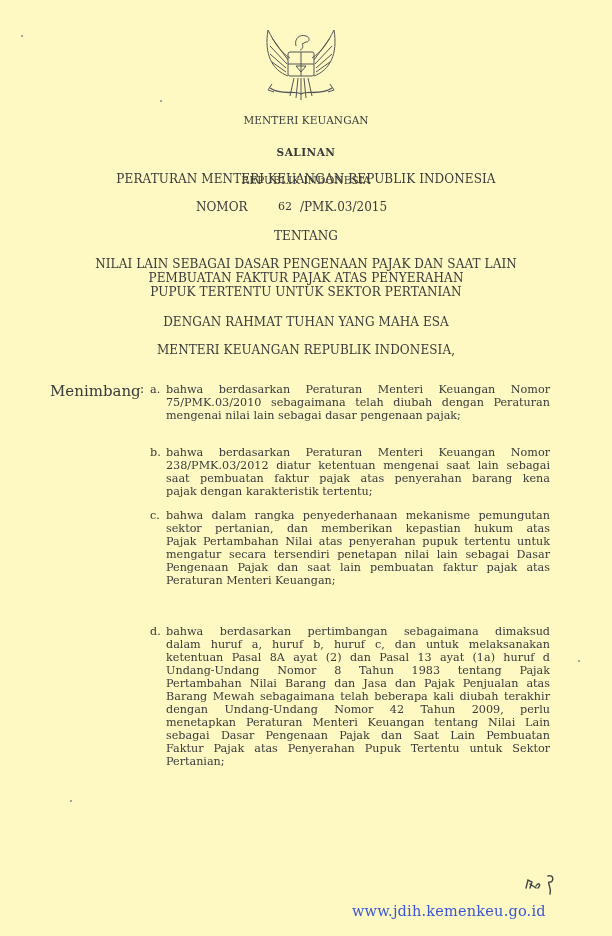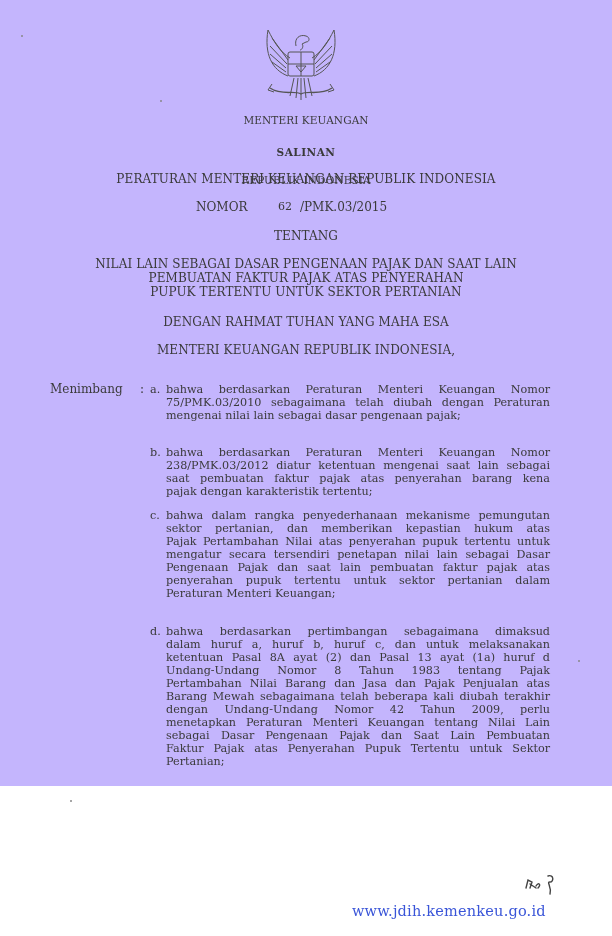--- a/index.html
+++ b/index.html
@@ -1,32 +1,32 @@
 <!DOCTYPE html>
 <html><head>
 <meta charset="utf-8">
 <style>
   html, body { margin: 0; padding: 0; background: #ffffff; }
   body { width: 612px; height: 936px; position: relative; overflow: hidden;
          font-family: "DejaVu Serif", "Liberation Serif", serif; color: #3a3a3a; }
-  .page { position: absolute; left: 0; top: 0; width: 612px; height: 786px; background: #c4b5fd; }
+  .page { position: absolute; left: 0; top: 0; width: 612px; height: 936px; background: #fef9c3; }
 
   .emblem { position: absolute; left: 258px; top: 24px; width: 86px; height: 82px; }
 
   .center { position: absolute; left: 0; width: 612px; text-align: center; white-space: nowrap; }
   .hdr { font-size: 10.5px; line-height: 12px; letter-spacing: 0.1px; }
   .salinan { font-size: 10.5px; font-weight: bold; letter-spacing: 0.5px; }
   .title { font-size: 12px; line-height: 14px; letter-spacing: 0.1px; }
 
   .nomor { position: absolute; top: 200px; font-size: 12px; }
   .nomor .lbl { position: absolute; left: 196px; }
   .nomor .num { position: absolute; left: 278px; font-size: 11px; }
   .nomor .code { position: absolute; left: 300px; }
 
-  .menimbang-label { position: absolute; left: 50px; top: 382px; font-size: 12px; }
+  .menimbang-label { position: absolute; left: 50px; top: 382px; font-size: 15px; }
   .colon { position: absolute; left: 140px; top: 382px; font-size: 12px; }
 
   .item { position: absolute; left: 150px; width: 400px; font-size: 11.2px; line-height: 13px; }
   .item .letter { position: absolute; left: 0; top: 0; width: 16px; }
   .item .body { margin-left: 16px; text-align: justify; text-align-last: left; }
   .item .body span.line { display: block; text-align: justify; text-align-last: justify; }
   .item .body span.line.last { text-align-last: left; }
 
   .url { position: absolute; left: 352px; top: 903px; font-size: 14.5px; color: #3a55d8; letter-spacing: 0.2px; }
   .paraf { position: absolute; left: 524px; top: 872px; width: 36px; height: 24px; }
@@ -104,21 +104,20 @@
   </div>
 
   <div class="item" style="top:509px;">
     <span class="letter">c.</span>
     <div class="body">
       <span class="line">bahwa dalam rangka penyederhanaan mekanisme pemungutan</span>
       <span class="line">sektor pertanian, dan memberikan kepastian hukum atas</span>
       <span class="line">Pajak Pertambahan Nilai atas penyerahan pupuk tertentu untuk</span>
       <span class="line">mengatur secara tersendiri penetapan  nilai lain sebagai Dasar</span>
       <span class="line">Pengenaan Pajak dan saat lain pembuatan faktur pajak atas</span>
-      <span class="line">penyerahan pupuk tertentu untuk sektor pertanian dalam</span>
       <span class="line last">Peraturan Menteri Keuangan;</span>
     </div>
   </div>
 
   <div class="item" style="top:625px;">
     <span class="letter">d.</span>
     <div class="body">
       <span class="line">bahwa berdasarkan pertimbangan sebagaimana dimaksud</span>
       <span class="line">dalam huruf a, huruf b, huruf c, dan untuk melaksanakan</span>
       <span class="line">ketentuan Pasal 8A ayat (2) dan Pasal 13 ayat (1a) huruf d</span>

